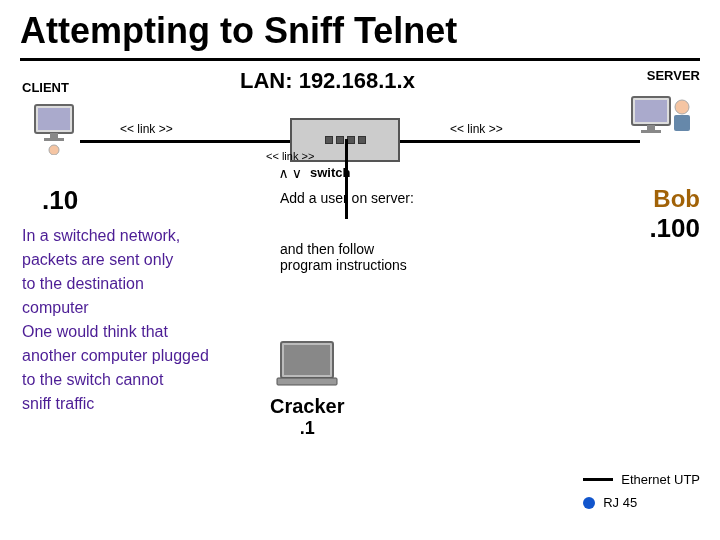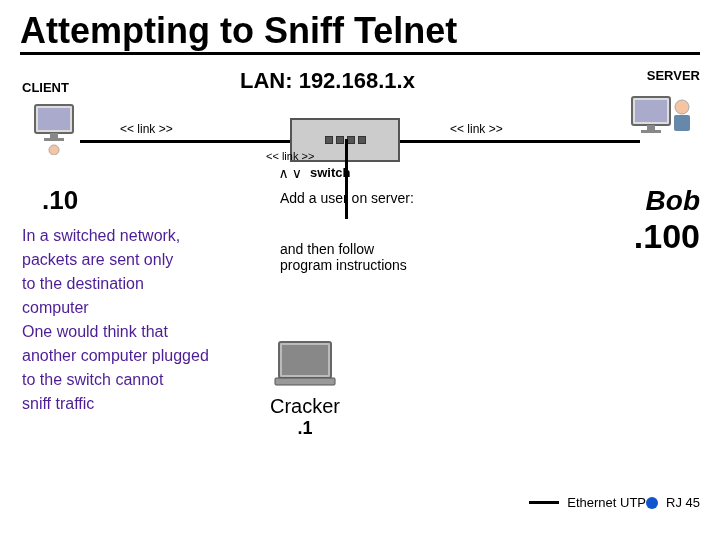--- a/index.html
+++ b/index.html
@@ -18,20 +18,21 @@
       background: #fff;
       position: relative;
       padding: 10px 20px;
     }
 
     .title {
       font-size: 36px;
       font-weight: bold;
       color: #000;
       border-bottom: 3px solid #000;
+      padding-bottom: 6px;
       margin-bottom: 10px;
     }
 
     .lan-label {
       position: absolute;
       top: 68px;
       left: 240px;
       font-size: 22px;
       font-weight: bold;
       color: #000;
@@ -149,28 +150,27 @@
 
     
     .bob-section {
       position: absolute;
       top: 185px;
       right: 20px;
       text-align: right;
     }
 
     .bob-name {
-      font-size: 28px;
-      font-weight: bold;
-      color: #000000;
-      font-style: italic;
+      font-size: 24px;
+      font-weight: bold;
+      color: #a16207;
     }
 
     .bob-ip {
-      font-size: 34px;
+      font-size: 26px;
       font-weight: bold;
       color: #000;
     }
 
     
     .middle-section {
       position: absolute;
       top: 190px;
       left: 280px;
       width: 280px;
@@ -186,35 +186,37 @@
       position: absolute;
       top: 340px;
       left: 270px;
       display: flex;
       flex-direction: column;
       align-items: center;
     }
 
     .cracker-label {
       font-size: 20px;
-      font-weight: normal;
+      font-weight: bold;
       margin-top: 5px;
     }
 
     .cracker-ip {
       font-size: 18px;
       font-weight: bold;
     }
 
     
     .legend {
       position: absolute;
       bottom: 30px;
       right: 20px;
       display: flex;
+      flex-direction: column;
+      gap: 8px;
     }
 
     .legend-item {
       display: flex;
       align-items: center;
       gap: 8px;
       font-size: 13px;
     }
 
     .legend-line {

